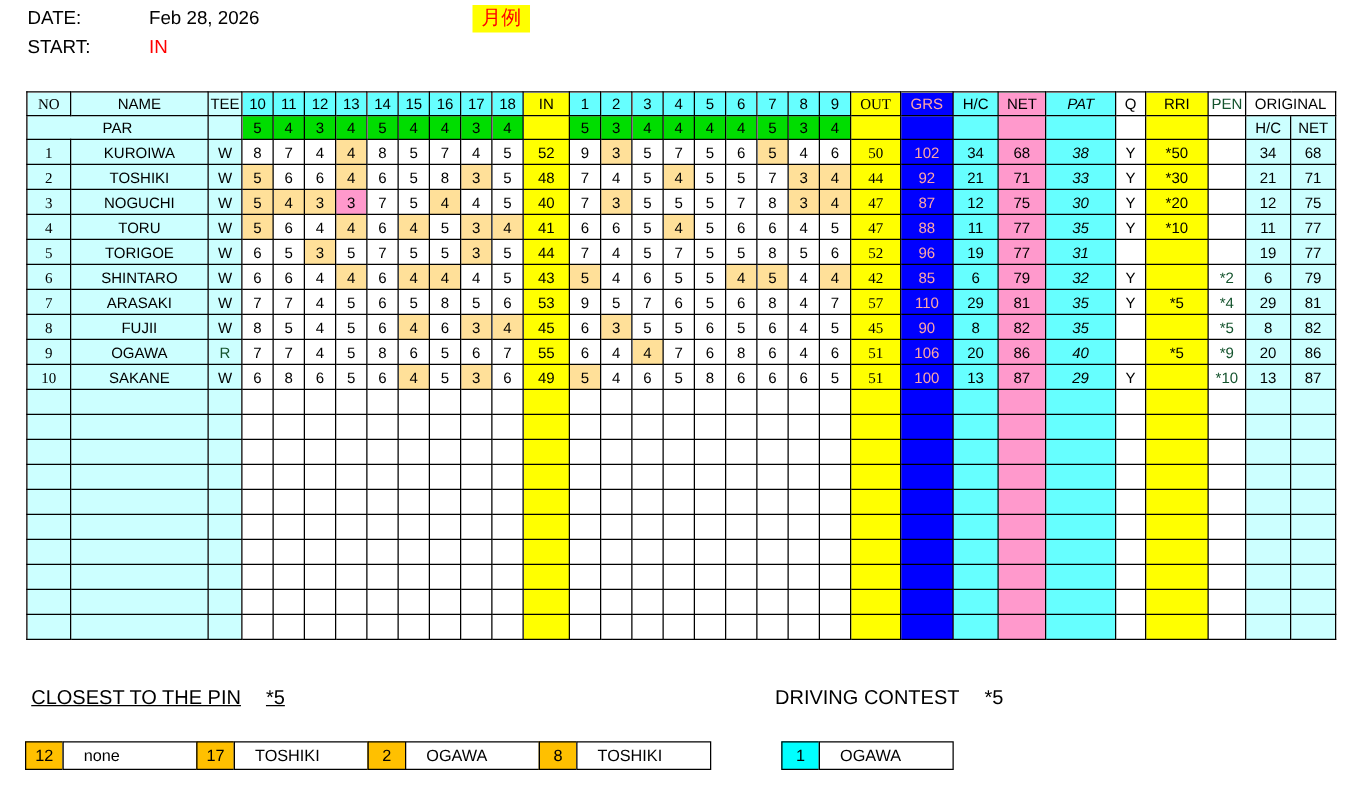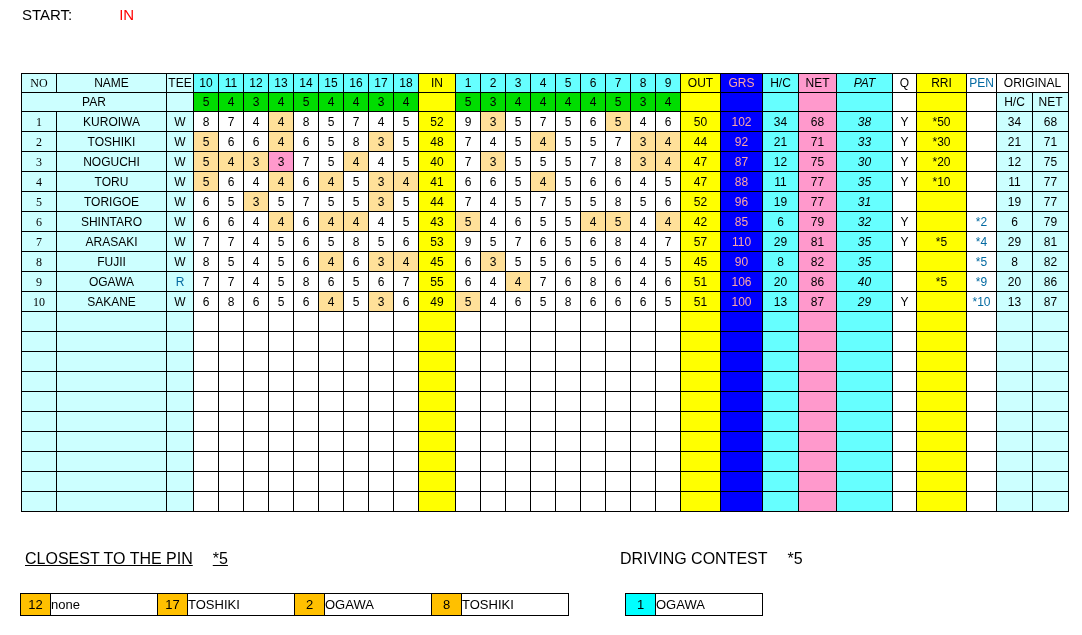--- a/index.html
+++ b/index.html
@@ -26,62 +26,67 @@
     border:1px solid #000; padding:0; text-align:center; font-weight:normal;
     overflow:hidden; white-space:nowrap; line-height:18px;
   }
   .scorecard thead tr { height:19px; }
   .scorecard tbody tr { height:20px; }
   .c-no   { width:35px;font-family:Liberation Serif, serif; }
   .c-name { width:110px; }
   .c-tee  { width:27px; }
   .c-hole { width:25px; }
   .c-in   { width:37px; }
-  .c-out  { width:40px; }
+  .c-out  { width:40px;font-family:Liberation Serif, serif; }
   .c-grs  { width:42px; background:#0000FF; color:#fca5a5; font-weight:bold; }
   .c-hc   { width:36px; }
   .c-net  { width:38px; background:#FF99CC; font-weight:bold; }
   .c-pat  { width:56px;font-style:italic; }
   .c-q    { width:24px; }
   .c-rri  { width:50px; }
   .c-pen  { width:30px; }
   .c-ohc  { width:36px; }
   .c-onet { width:36px; }
   .lc  { background:#CCFFFF; }
   .mc  { background:#66FFFF; }
   .yel { background:#FFFF00; }
-  .red { color:#0369a1; }
+  .red { color:#14532d; }
   .par { background:#00DD00; font-weight:bold; }
   .par-label { text-align:right; padding-right:5px; }
   .left { text-align:left; padding-left:3px; }
   .sc-p { background:#FFE099; } 
   .sc-b { background:#FF99CC; } 
   .c-orig { background:#fff; }
   
   .contest-title { position:absolute; font-size:16px; white-space:nowrap; }
   .contest-title .star { margin-left:20px; }
   .entries { position:absolute; display:flex; }
   .entry-cell {
     height:23px; border:1px solid #000; font-size:13px; display:flex;
     align-items:center; justify-content:center; margin-left:-1px; background:#fff;
   }
   .entry-cell:first-child { margin-left:0; }
   .entry-cell.hole { width:31px; }
-  .entry-cell.name { width:108px; justify-content:flex-start; padding-left:0; }
+  .entry-cell.name { width:108px; justify-content:flex-start; padding-left:16px; }
   .entry-cell.gold { background:#FFC000; }
   .entry-cell.cyn  { background:#00FFFF; }
   #closest-entries { left:20px; top:593px; }
   #driving-entries { left:625px; top:593px; }
   #closest-title { left:25px; top:550px;text-decoration:underline; }
   #driving-title { left:620px; top:550px; }
 </style>
 </head>
 <body>
 
 <div class="meta">
+  <div class="meta-row">
+    <span class="meta-label">DATE:</span>
+    <span class="meta-value">Feb 28, 2026</span>
+    <span class="badge">月例</span>
+  </div>
   <div class="meta-row">
     <span class="meta-label">START:</span>
     <span class="meta-value red">IN</span>
   </div>
 </div>
 
 <table class="scorecard">
   <thead id="score-head">
       <tr>
         <th class="c-no lc">NO</th>

